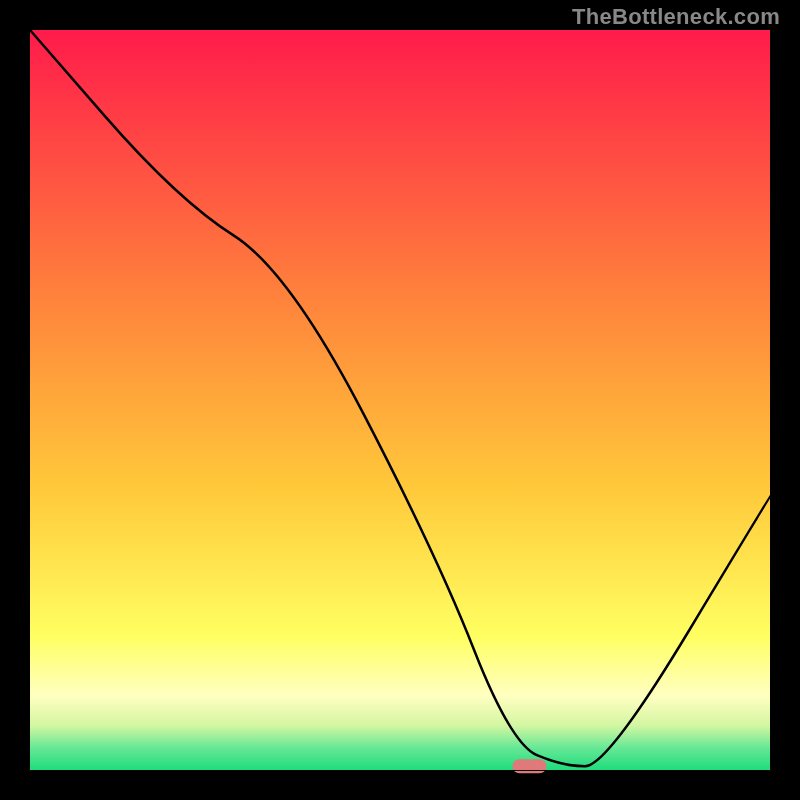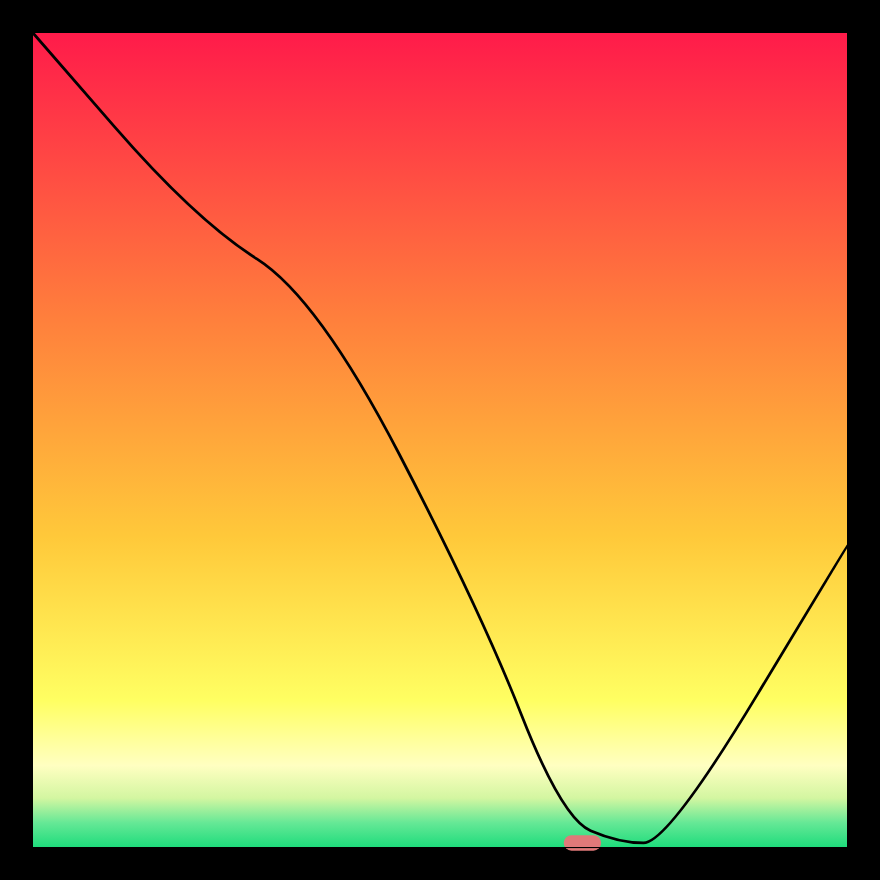--- a/index.html
+++ b/index.html
@@ -55,14 +55,15 @@
           <stop offset="94%" stop-color="#d3f6a1"></stop>
           <stop offset="97%" stop-color="#66e896"></stop>
           <stop offset="100%" stop-color="#1fdc7c"></stop>
         </linearGradient>
       </defs>
       <rect x="30" y="30" width="740" height="740" fill="url(#bg-grad)"></rect>
       <path d="M 30 30 Q 30 30 104 115.1 Q 178 200.2 233.5 235.35 Q 289 270.5 363 412.95 Q 437.00000000000006 555.4 474 649.75 Q 511 744.1 536.9 755.2 Q 562.8 766.3 585 766.3 Q 607.2 766.3 688.6 631.25 T 770 496.2" class="curve"></path>
       <rect x="512.5" y="759.3" width="34" height="14" rx="7" ry="7" class="marker"></rect>
       <rect x="29.5" y="29.5" width="741" height="741" fill="none" stroke="#000" stroke-width="1"></rect>
     </svg>
+<div class="watermark">TheBottleneck.com</div>
 
 </div>
 
 </body></html>

